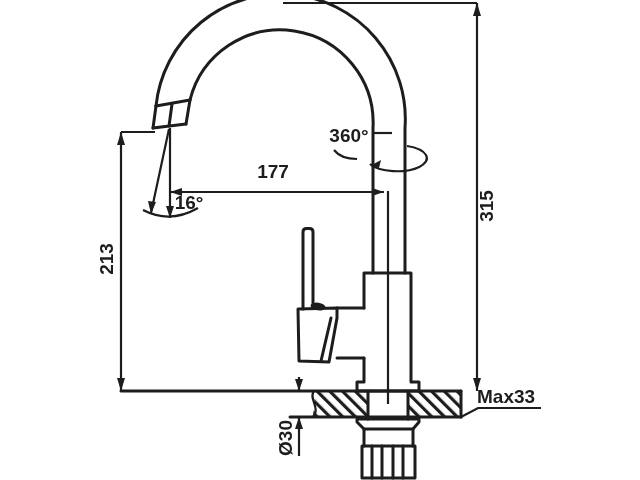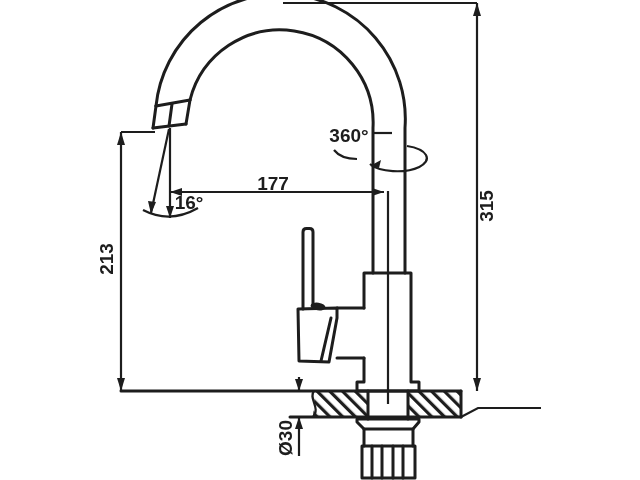--- a/index.html
+++ b/index.html
@@ -121,24 +121,25 @@
     <g>
       <path class="stroke2" d="M 299,377 L 299,391"></path>
       <path class="stroke2" d="M 299,417 L 299,456"></path>
       <polygon class="fillink" points="299,391 295,379 303,379"></polygon>
       <polygon class="fillink" points="299,417 295,429 303,429"></polygon>
     </g>
   </svg>
 
   <div class="dim-label" style="left:321px; top:126px; width:56px;">360°</div>
 
-  <div class="dim-label" style="left:243px; top:174px; width:60px;">177</div>
+  <div class="dim-label" style="left:243px; top:162px; width:60px;">177</div>
 
   <div class="dim-label" style="left:164px; top:193px; width:50px;">16°</div>
 
   <div class="dim-label rot" style="left:77px; top:249px; width:60px;">213</div>
 
   <div class="dim-label rot" style="left:457px; top:196px; width:60px;">315</div>
 
+  <div class="dim-label left-align" style="left:477px; top:387px; width:75px;">Max33</div>
 
   <div class="dim-label rot" style="left:256px; top:428px; width:60px;">Ø30</div>
 
 </div>
 
 </body></html>

